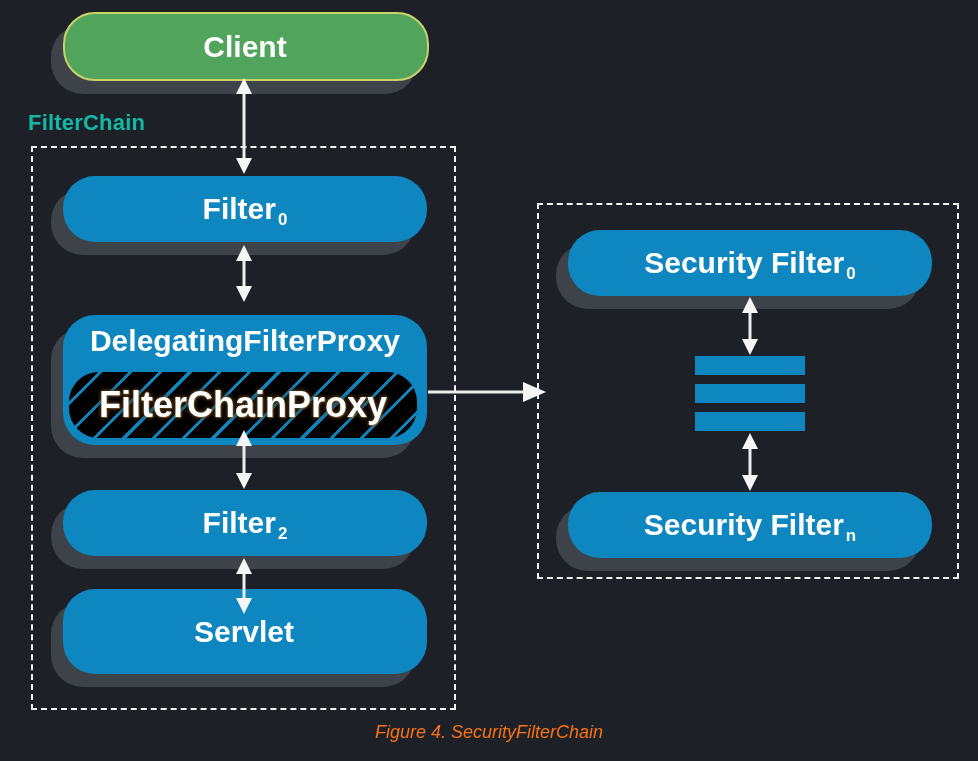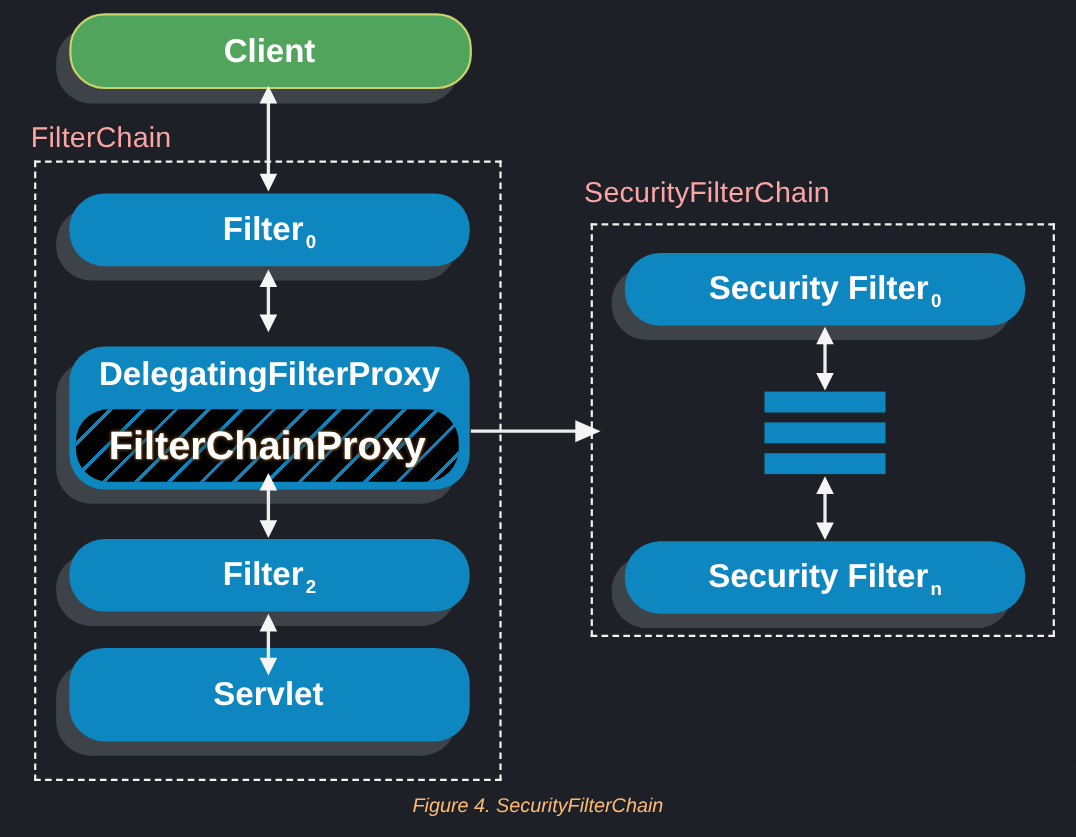--- a/index.html
+++ b/index.html
@@ -6,21 +6,21 @@
   .stage {
     position:relative; width:978px; height:761px;
     background:#1d2127; overflow:hidden;
     font-family:"Liberation Sans", sans-serif;
   }
   
   .group { position:absolute; border:2px dashed #f2f2f2; }
   .group-filter-chain { left:31px; top:146px; width:421px; height:560px; }
   .group-security-filter-chain { left:537px; top:203px; width:418px; height:372px; }
   .group-label {
-    position:absolute; color:#fca5a5; font-weight:normal; font-size:26px;
+    position:absolute; color:#14b8a6; font-weight:bold; font-size:22px;
     letter-spacing:0.2px; white-space:nowrap;
   }
   .label-filter-chain { left:28px; top:110px; }
   .label-security-filter-chain { left:531px; top:160px; }
 
   
   .node {
     position:absolute; display:flex; align-items:center; justify-content:center;
     background:#0e87c0; color:#ffffff; font-weight:bold; font-size:30px;
     white-space:nowrap; box-shadow:-12px 13px 0 #3e434a;border-radius:32px;
@@ -53,33 +53,32 @@
   .bar-1 { top:356px; } .bar-2 { top:384px; } .bar-3 { top:412px; }
 
   
   .arrows { position:absolute; left:0; top:0; pointer-events:none; }
   .arrows line { stroke:#ededed; stroke-width:3; }
   .arrows polygon { fill:#f5f5f5; }
 
   
   .caption {
     position:absolute; left:0; top:722px; width:978px; text-align:center;
-    color:#fdba74; font-style:italic; font-size:18px;
+    color:#f97316; font-style:italic; font-size:18px;
   }
 </style>
 </head>
 <body>
 
 <div class="stage">
 
   <div class="group group-filter-chain"></div>
   <div class="group group-security-filter-chain"></div>
 
   <div class="group-label label-filter-chain">FilterChain</div>
-  <div class="group-label label-security-filter-chain">SecurityFilterChain</div>
 
   <div class="node node-client">
     <span>Client</span>
       <span class="sub"></span>
   </div>
 
   <div class="node node-filter0">
     <span>Filter</span>
       <span class="sub">0</span>
   </div>

